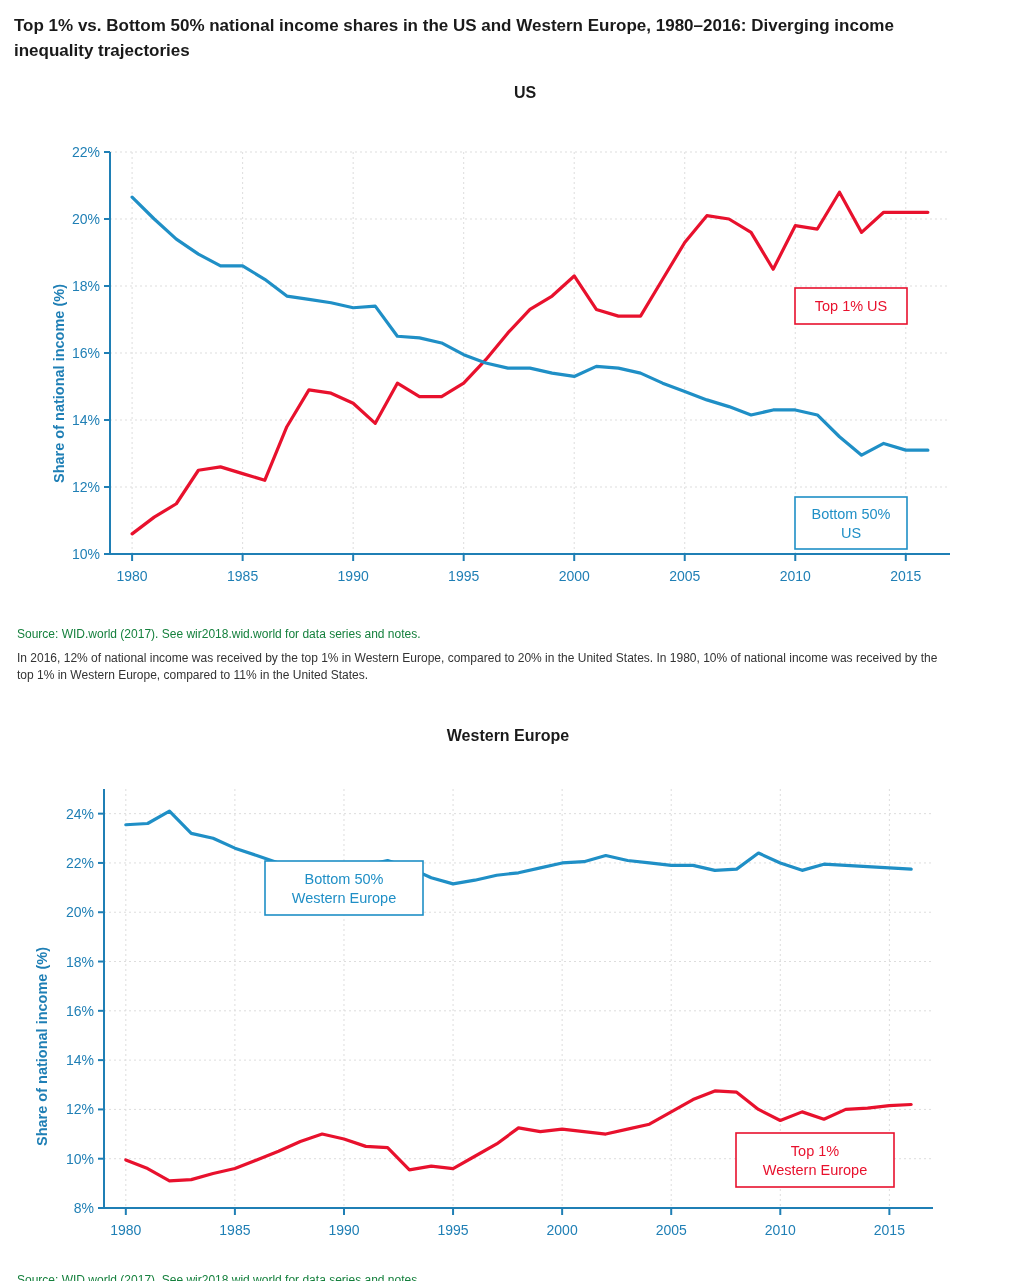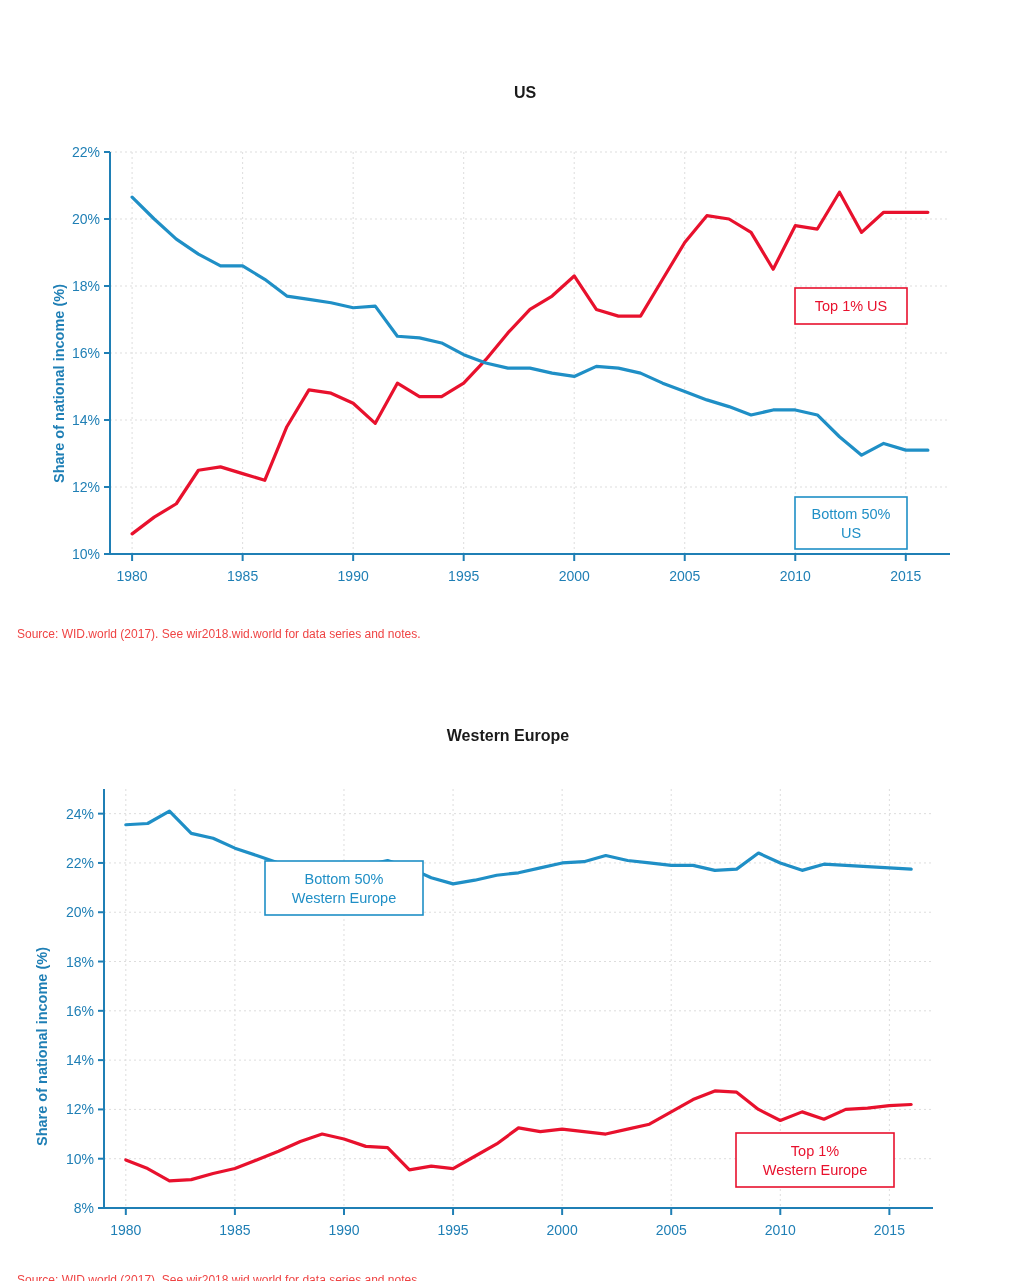--- a/index.html
+++ b/index.html
@@ -52,21 +52,21 @@
     position: absolute;
     font-size: 14.5px;
     font-weight: bold;
     color: #1f7fb5;
     transform: rotate(-90deg);
     transform-origin: left top;
     white-space: nowrap;
   }
   .source {
     font-size: 12px;
-    color: #ef4444;
+    color: #15803d;
   }
   .note {
     font-size: 12px;
     color: #333;
     line-height: 1.4;
   }
   svg { display: block; }
   .tick-label {
     font-family: "Liberation Sans", sans-serif;
     font-size: 14px;
@@ -75,20 +75,21 @@
   .legend-box-text {
     font-family: "Liberation Sans", sans-serif;
     font-size: 14.5px;
   }
 </style>
 </head>
 <body>
 
 <div class="page">
 
+  <div class="main-title">Top 1% vs. Bottom 50% national income shares in the US and Western Europe, 1980–2016: Diverging income inequality trajectories</div>
 
   <div class="chart-block" style="top:84px;padding-left:17px;">
     <div class="chart-title">US</div>
     <div class="plot-wrap" style="height:500px;">
       <div class="ylabel" style="left:34px; top:375px;">Share of national income (%)</div>
       <svg id="svg-us" width="1016" height="500">
           <line x1="93" x2="933" y1="446" y2="446" stroke="#dddddd" stroke-width="1" stroke-dasharray="2,3"></line>
           <line x1="93" x2="933" y1="379" y2="379" stroke="#dddddd" stroke-width="1" stroke-dasharray="2,3"></line>
           <line x1="93" x2="933" y1="312" y2="312" stroke="#dddddd" stroke-width="1" stroke-dasharray="2,3"></line>
           <line x1="93" x2="933" y1="245" y2="245" stroke="#dddddd" stroke-width="1" stroke-dasharray="2,3"></line>
@@ -138,20 +139,21 @@
           <path d="M115.11 425.90 L137.21 409.15 L159.32 395.75 L181.42 362.25 L203.53 358.90 L225.63 365.60 L247.74 372.30 L269.84 318.70 L291.95 281.85 L314.05 285.20 L336.16 295.25 L358.26 315.35 L380.37 275.15 L402.47 288.55 L424.58 288.55 L446.68 275.15 L468.79 251.70 L490.89 224.90 L513.00 201.45 L535.11 188.05 L557.21 167.95 L579.32 201.45 L601.42 208.15 L623.53 208.15 L645.63 171.30 L667.74 134.45 L689.84 107.65 L711.95 111.00 L734.05 124.40 L756.16 161.25 L778.26 117.70 L800.37 121.05 L822.47 84.20 L844.58 124.40 L866.68 104.30 L888.79 104.30 L910.89 104.30 " fill="none" stroke="#e8112d" stroke-width="3.2" stroke-linejoin="round" stroke-linecap="round"></path>
           <path d="M115.11 89.23 L137.21 111.00 L159.32 131.10 L181.42 146.18 L203.53 157.90 L225.63 157.90 L247.74 171.30 L269.84 188.05 L291.95 191.40 L314.05 194.75 L336.16 199.77 L358.26 198.10 L380.37 228.25 L402.47 229.93 L424.58 234.95 L446.68 246.68 L468.79 255.05 L490.89 260.07 L513.00 260.07 L535.11 265.10 L557.21 268.45 L579.32 258.40 L601.42 260.07 L623.53 265.10 L645.63 275.15 L667.74 283.52 L689.84 291.90 L711.95 298.60 L734.05 306.98 L756.16 301.95 L778.26 301.95 L800.37 306.98 L822.47 328.75 L844.58 347.18 L866.68 335.45 L888.79 342.15 L910.89 342.15 " fill="none" stroke="#1f8fc6" stroke-width="3.2" stroke-linejoin="round" stroke-linecap="round"></path>
           <rect x="778" y="180" width="112" height="36" fill="#ffffff" stroke="#e8112d" stroke-width="1.6"></rect>
           <text x="834" y="203" text-anchor="middle" class="legend-box-text" fill="#e8112d">Top 1% US</text>
           <rect x="778" y="389" width="112" height="52" fill="#ffffff" stroke="#1f8fc6" stroke-width="1.6"></rect>
           <text x="834" y="410.5" text-anchor="middle" class="legend-box-text" fill="#1f8fc6">Bottom 50%</text>
           <text x="834" y="429.5" text-anchor="middle" class="legend-box-text" fill="#1f8fc6">US</text>
         </svg>
     </div>
     <div class="source" style="position:absolute; left:17px; top:543px;">Source:  WID.world (2017). See wir2018.wid.world for data series and notes.</div>
+    <div class="note" style="position:absolute; left:17px; top:566px; width:930px;">In 2016, 12% of national income was received by the top 1% in Western Europe, compared to 20% in the United States. In 1980, 10% of national income was received by the top 1% in Western Europe, compared to 11% in the United States.</div>
   </div>
 
   <div class="chart-block" style="top:727px;">
     <div class="chart-title">Western Europe</div>
     <div class="plot-wrap" style="height:510px;">
       <div class="ylabel" style="left:34px; top:395px;">Share of national income (%)</div>
       <svg id="svg-we" width="1016" height="510">
           <line x1="104" x2="933" y1="457" y2="457" stroke="#dddddd" stroke-width="1" stroke-dasharray="2,3"></line>
           <line x1="104" x2="933" y1="407.70588235294116" y2="407.70588235294116" stroke="#dddddd" stroke-width="1" stroke-dasharray="2,3"></line>
           <line x1="104" x2="933" y1="358.4117647058823" y2="358.4117647058823" stroke="#dddddd" stroke-width="1" stroke-dasharray="2,3"></line>

